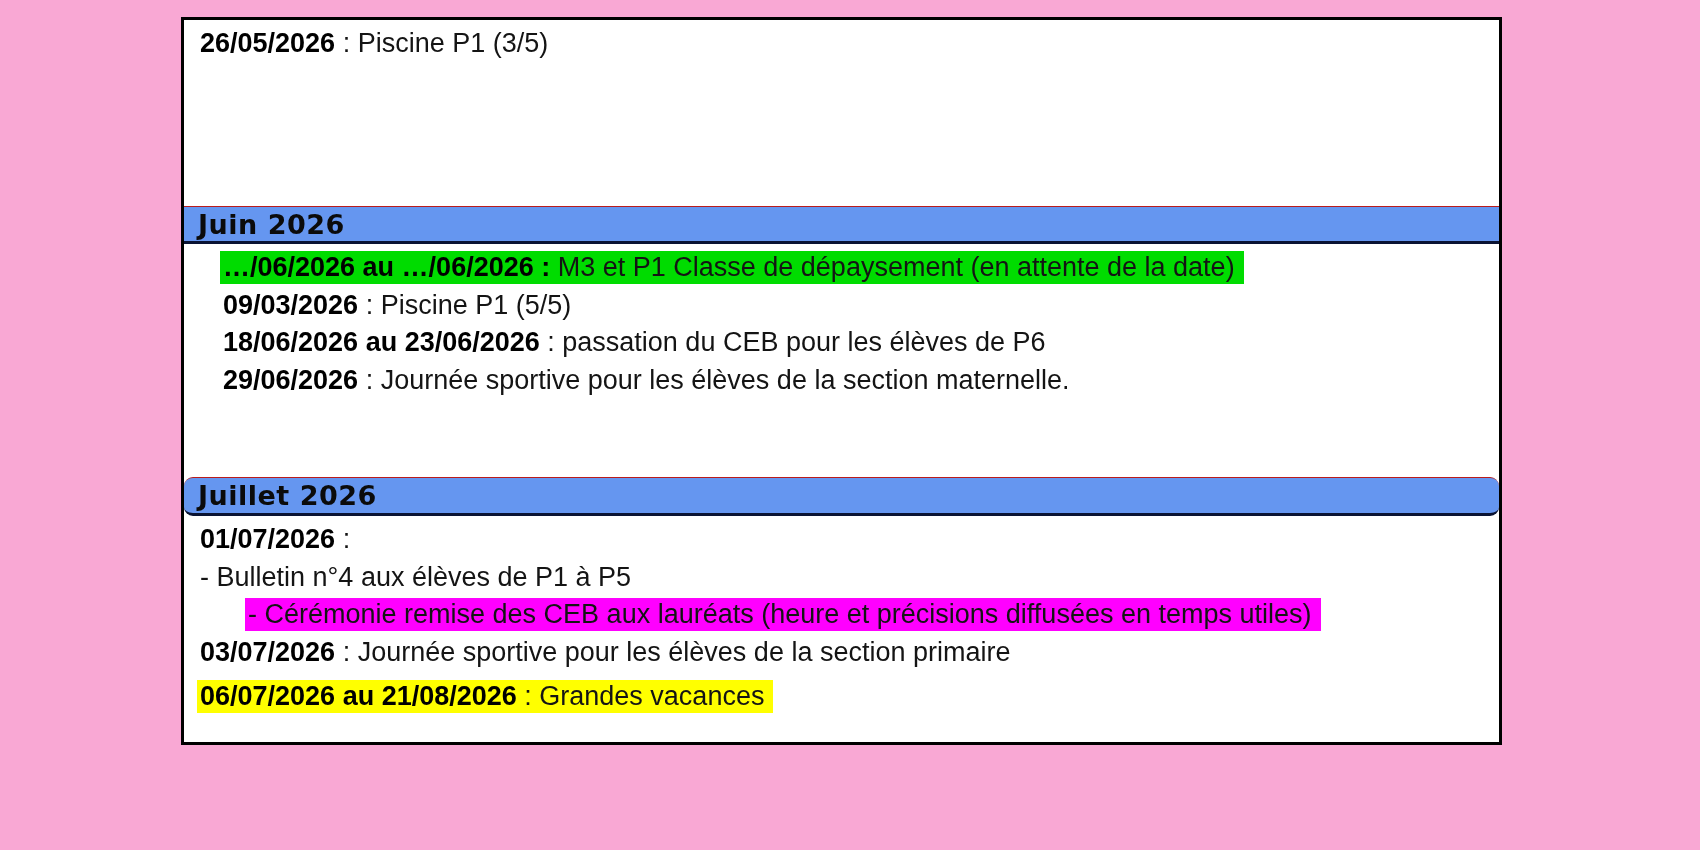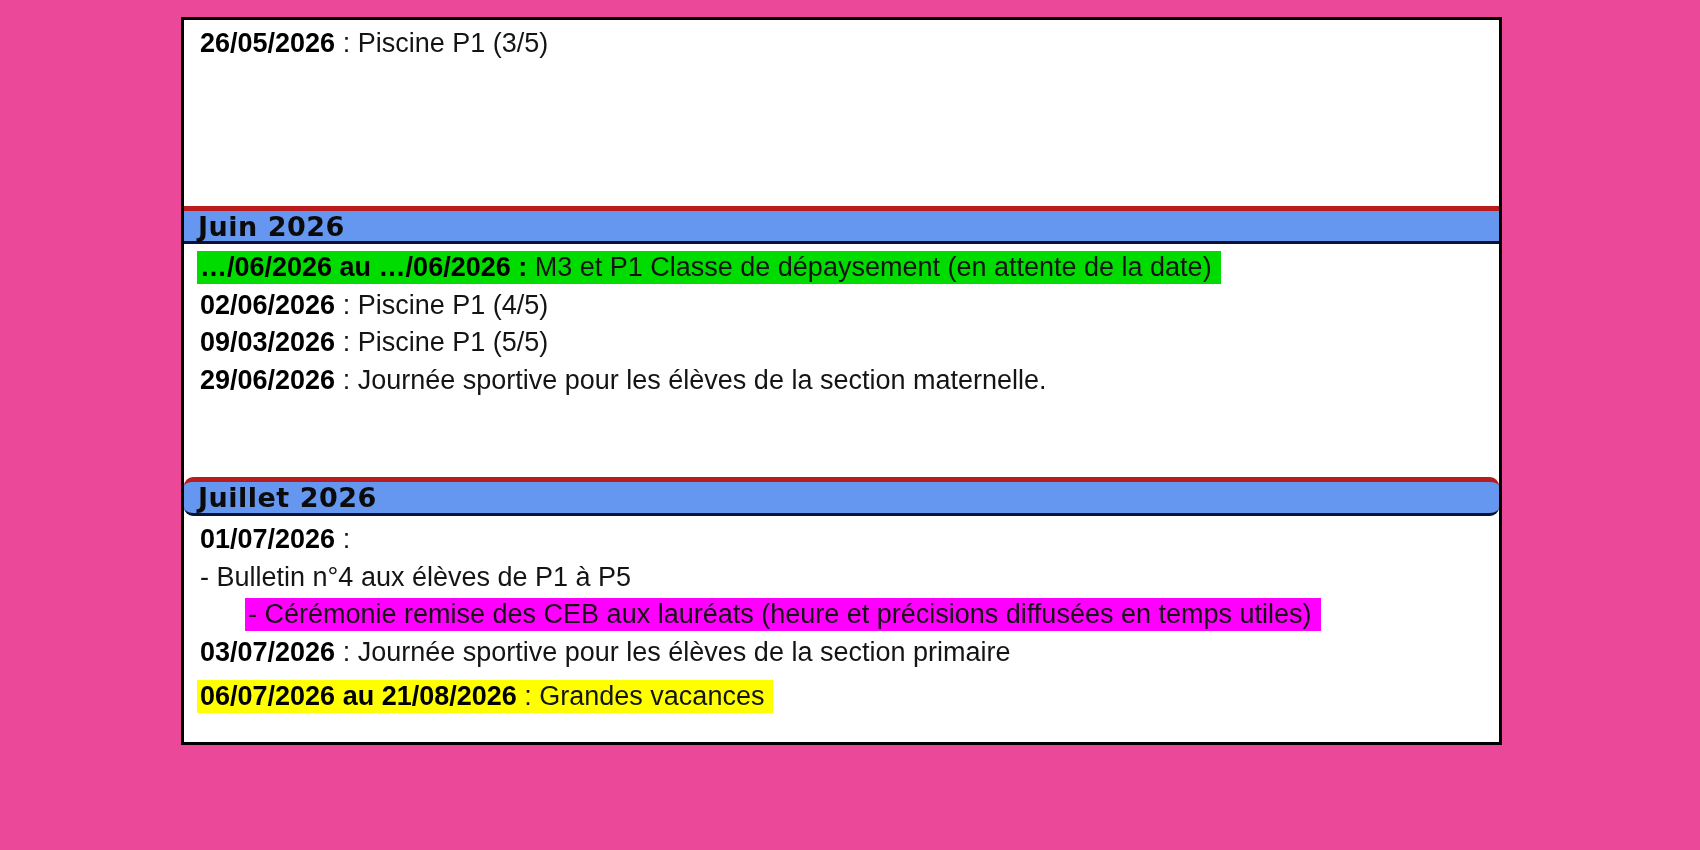--- a/index.html
+++ b/index.html
@@ -8,46 +8,46 @@
     background: #ffffff;
     width: 1700px;
     height: 850px;
     overflow: hidden;
     font-family: "Liberation Sans", sans-serif;
   }
   .canvas {
     position: relative;
     width: 1700px;
     height: 850px;
-    background: #ec4899;
+    background: #f9a8d4;
   }
   .cal-table {
     position: absolute;
     left: 181px;
     top: 17px;
     width: 1321px;
     height: 728px;
     border: 3px solid #000000;
     box-sizing: border-box;
     background: #ffffff;
     display: flex;
     flex-direction: column;
   }
   .sec-content {
     box-sizing: border-box;
     padding: 5px 10px 0 13px;
     overflow: hidden;
   }
   .sec-may   { height: 186px; }
-  .sec-june  { height: 233px; }
+  .sec-june  { height: 233px; margin-left: 23px; }
   .sec-july  { flex: 1; }
   .month-header {
     box-sizing: border-box;
     background: #6596F0;
-    border-top: 5px solid #b91c1c;
+    border-top: 1px solid #b91c1c;
     border-bottom: 3px solid #0a1333;
     display: flex;
     align-items: center;
     text-align: center;
   }
   .mh-june  { height: 38px; }
   .mh-july  { height: 39px; border-radius: 9px; }
   .month-header .mh-label {
     font-family: "DejaVu Sans", sans-serif;
     font-weight: 700;
@@ -90,24 +90,24 @@
 
     <div class="month-header mh-june">
       <span class="mh-label">Juin 2026</span>
     </div>
 
     <div class="sec-content sec-june">
       <div class="line">
         <span class="hl hl-green"><b class="d">…/06/2026 au …/06/2026 :</b><span class="t"> M3 et P1 Classe de dépaysement (en attente de la date)</span></span>
       </div>
       <div class="line">
-        <span class="hl"><b class="d">02/06/2026</b><span class="t"> : Piscine P1 (4/5)</span></span>
+        <span class="hl"><b class="d">09/03/2026</b><span class="t"> : Piscine P1 (5/5)</span></span>
       </div>
       <div class="line">
-        <span class="hl"><b class="d">09/03/2026</b><span class="t"> : Piscine P1 (5/5)</span></span>
+        <span class="hl"><b class="d">18/06/2026 au 23/06/2026</b><span class="t"> : passation du CEB pour les élèves de P6</span></span>
       </div>
       <div class="line">
         <span class="hl"><b class="d">29/06/2026</b><span class="t"> : Journée sportive pour les élèves de la section maternelle.</span></span>
       </div>
     </div>
 
     <div class="month-header mh-july">
       <span class="mh-label">Juillet 2026</span>
     </div>
 

